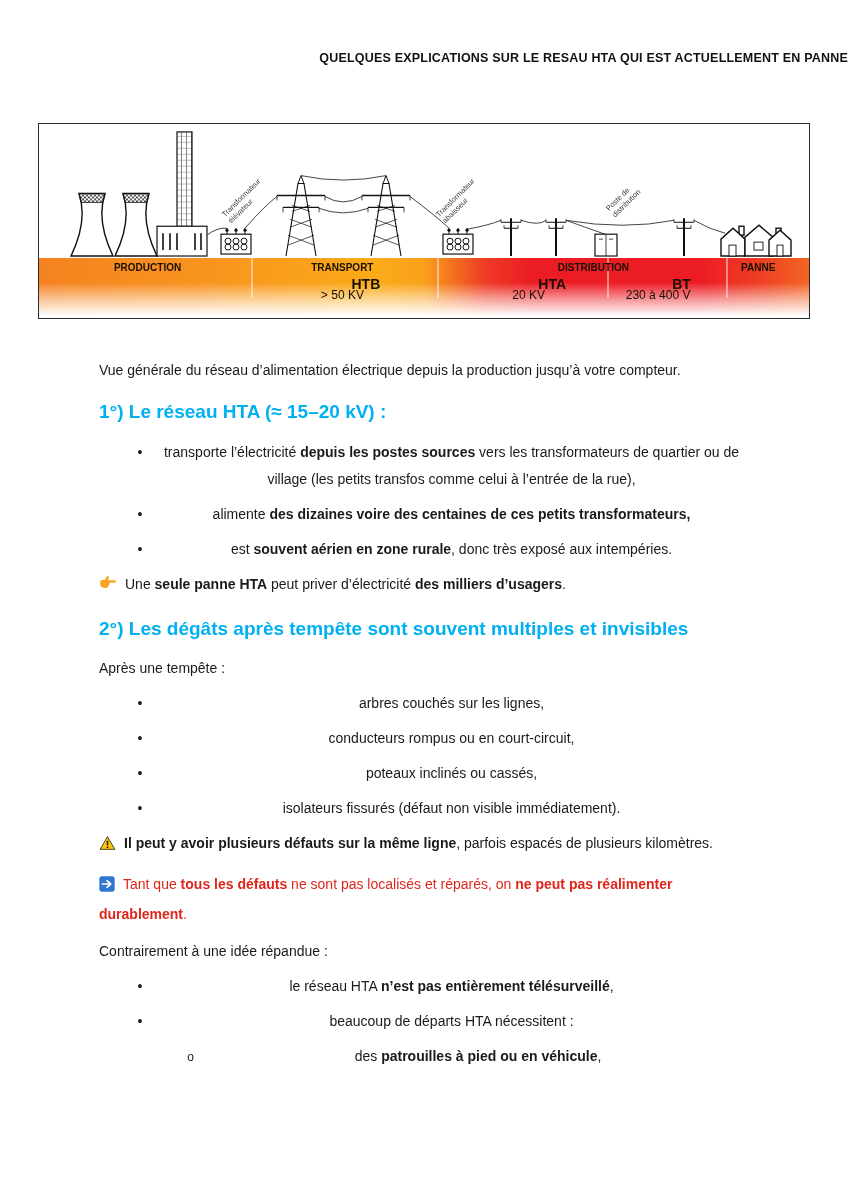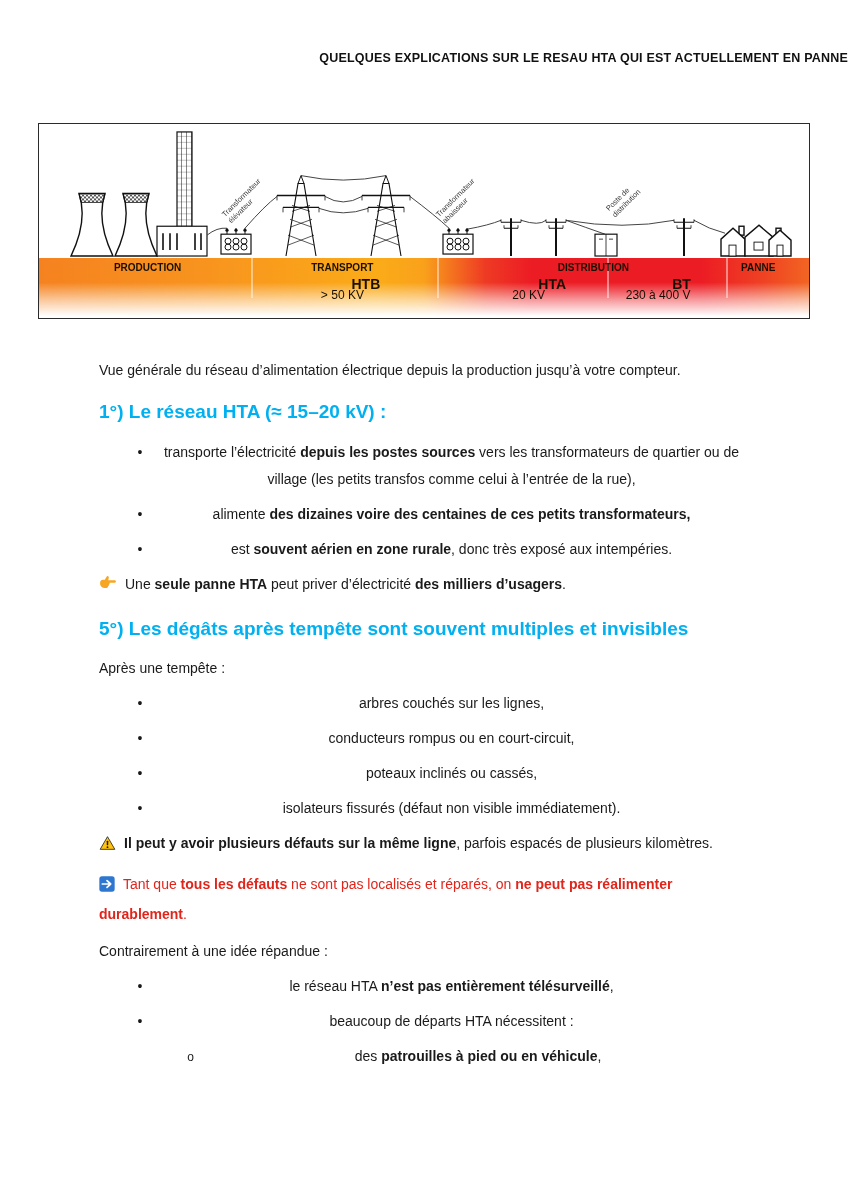--- a/index.html
+++ b/index.html
@@ -189,21 +189,21 @@
   </div>
   <div class="li">
     <span class="mk"></span>
     <div class="tx"><span>est </span><span class="b">souvent aérien en zone rurale</span><span>, donc très exposé aux intempéries.</span></div>
   </div>
 
   <p class="para"><span class="icon"><svg viewBox="0 0 32 32" width="18" height="18">
           <path fill="#f6a623" d="M30 13.2c0 1.2-1 2.2-2.2 2.2h-9.1c.3.5.4 1 .3 1.6-.1.9-.7 1.6-1.5 1.9.2.5.2 1.1 0 1.7-.3.7-.9 1.2-1.6 1.4.1.4.1.9-.1 1.3-.4 1-1.3 1.6-2.3 1.6h-4c-2.9 0-5.5-1.7-6.7-4.3C2.3 19.7 2 18.5 2 17.3v-2.1c0-2.7 2.2-4.9 4.9-4.9h3.6c.6-1.9 2-3.5 3-5.4.5-1 1.6-1.4 2.6-1 1 .4 1.6 1.5 1.3 2.6l-1 4.5h11.4c1.2 0 2.2 1 2.2 2.2z"></path>
         </svg></span><span><span>Une </span><span class="b">seule panne HTA</span><span> peut priver d’électricité </span><span class="b">des milliers d’usagers</span><span>.</span></span></p>
 
-  <p class="h-blue">5°) Les dégâts après tempête sont souvent multiples et invisibles</p>
+  <p class="h-blue">2°) Les dégâts après tempête sont souvent multiples et invisibles</p>
 
   <p class="para" style="margin-bottom:8px">Après une tempête :</p>
 
   <div class="li">
     <span class="mk"></span>
     <div class="tx"><span>arbres couchés sur les lignes,</span></div>
   </div>
   <div class="li">
     <span class="mk"></span>
     <div class="tx"><span>conducteurs rompus ou en court-circuit,</span></div>

